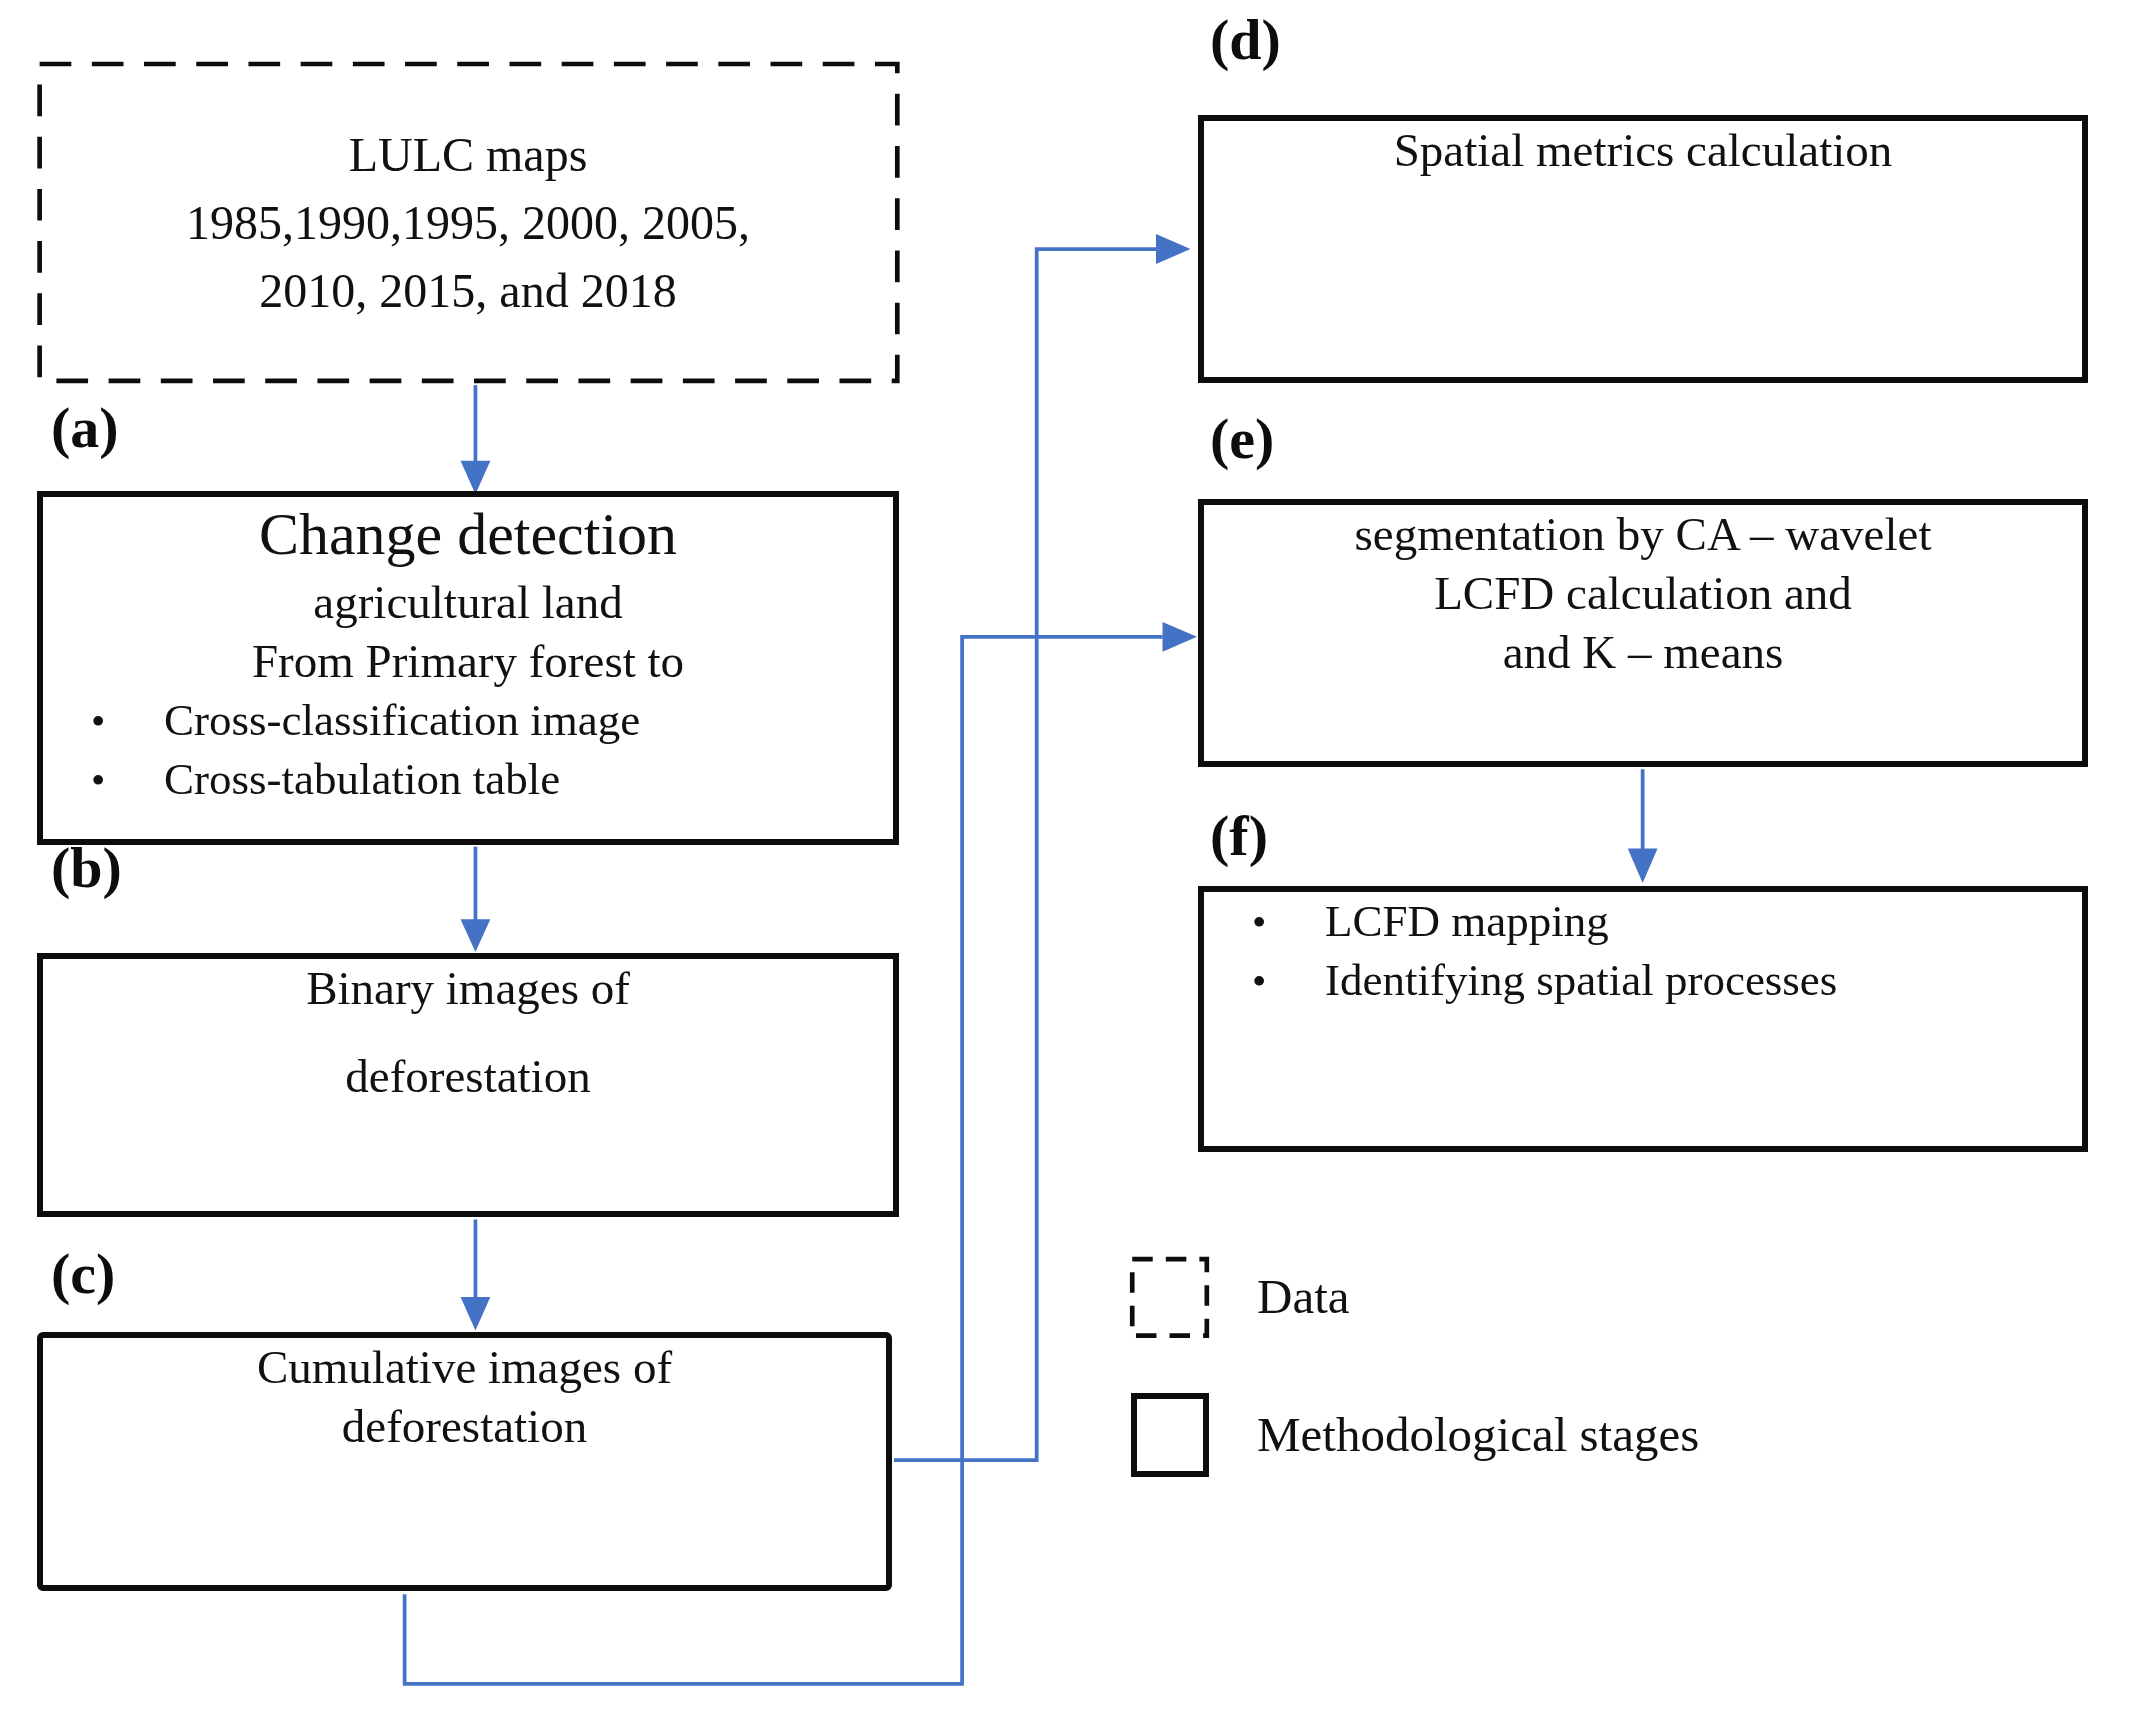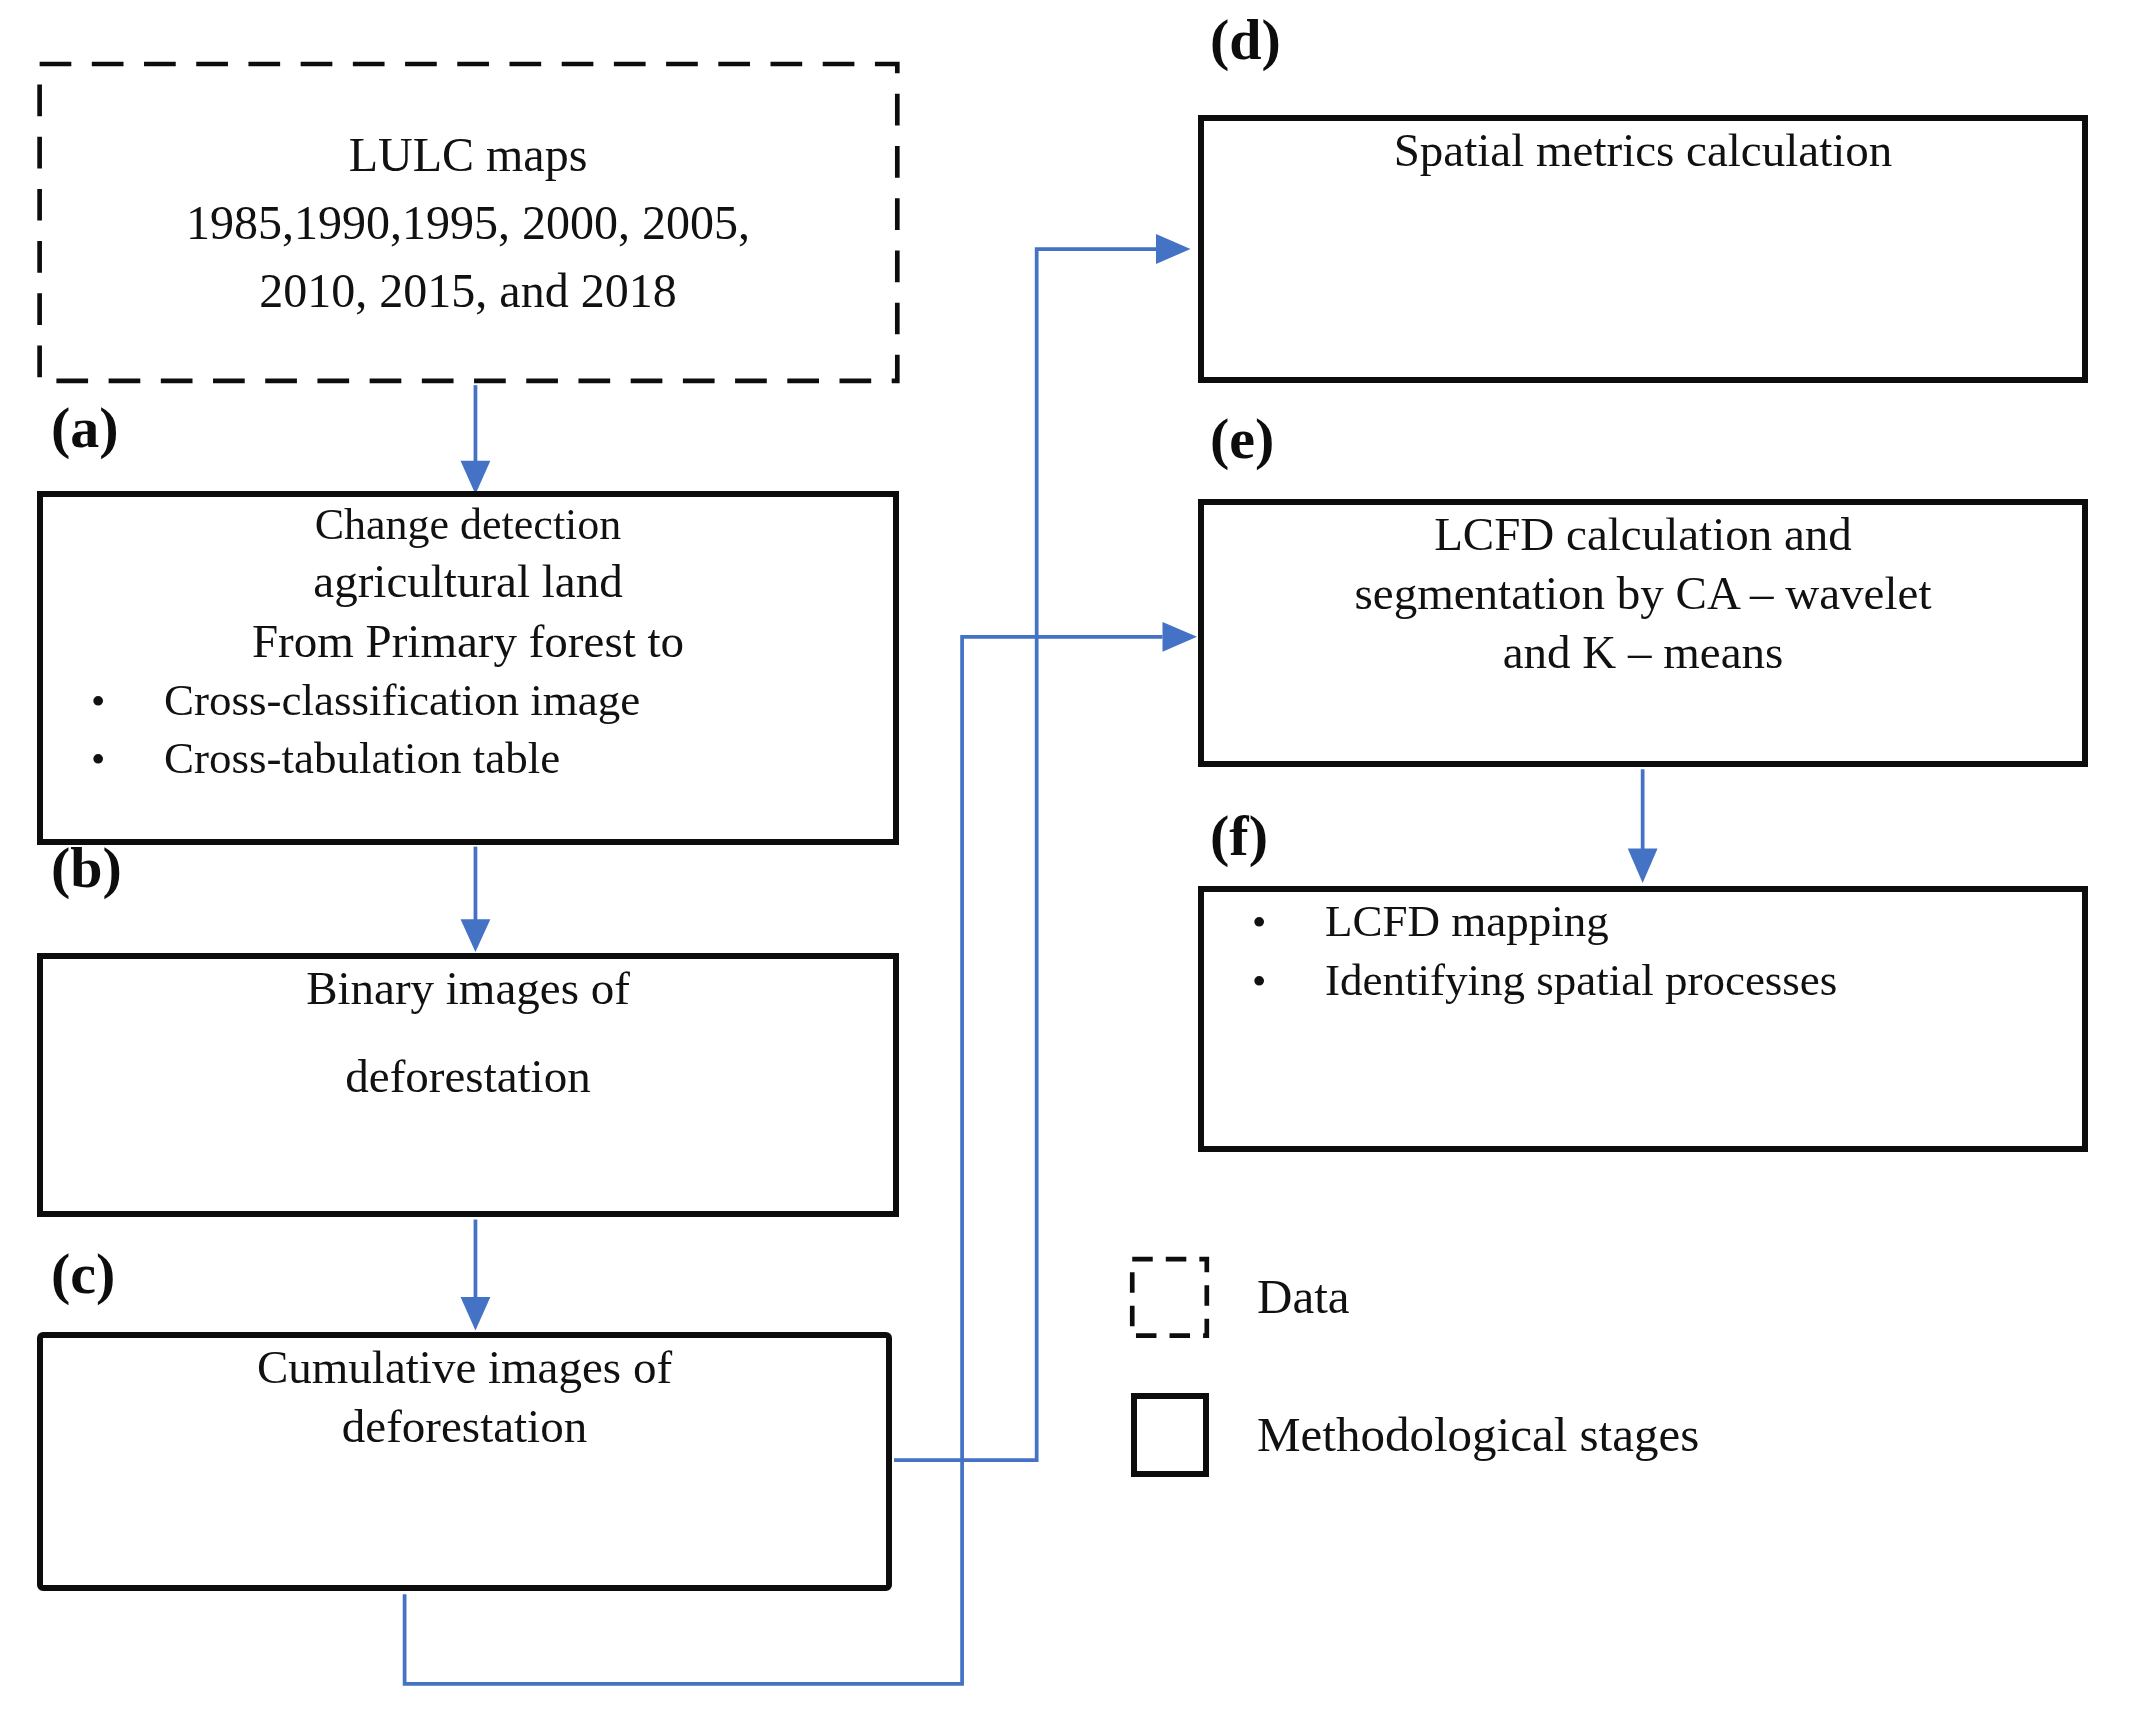--- a/index.html
+++ b/index.html
@@ -32,21 +32,21 @@
     flex-direction: column;
     justify-content: flex-start;
     align-items: center;
     text-align: center;
     font-size: 47px;
     line-height: 1.26;
     z-index: 2;
     background: transparent;
   }
   .box .line { display: block; }
-  .box .title-line { font-size: 44px; }
+  .box .title-line { font-size: 60px; }
   .dashed-text {
     position: absolute;
     display: flex;
     flex-direction: column;
     justify-content: center;
     align-items: center;
     text-align: center;
     font-size: 48px;
     line-height: 1.42;
     z-index: 2;
@@ -164,22 +164,22 @@
     <span class="line">deforestation</span>
   </div>
 
   <div class="stage-label" style="left:1210px; top:11.2px;">(d)</div>
   <div class="box" style="left:1198px; top:115px; width:890px; height:268px;">
     <span class="line">Spatial metrics calculation</span>
   </div>
 
   <div class="stage-label" style="left:1210px; top:410px;">(e)</div>
   <div class="box" style="left:1198px; top:499px; width:890px; height:268px;">
+    <span class="line">segmentation by CA – wavelet</span>
     <span class="line">LCFD calculation and</span>
-    <span class="line">segmentation by CA – wavelet</span>
     <span class="line">and K – means</span>
   </div>
 
   <div class="stage-label" style="left:1210px; top:807px;">(f)</div>
   <div class="box" style="left:1198px; top:886px; width:890px; height:266px;">
     <div class="bullet-row">
       <span class="dot">•</span>
       <span>LCFD mapping</span>
     </div>
     <div class="bullet-row">

